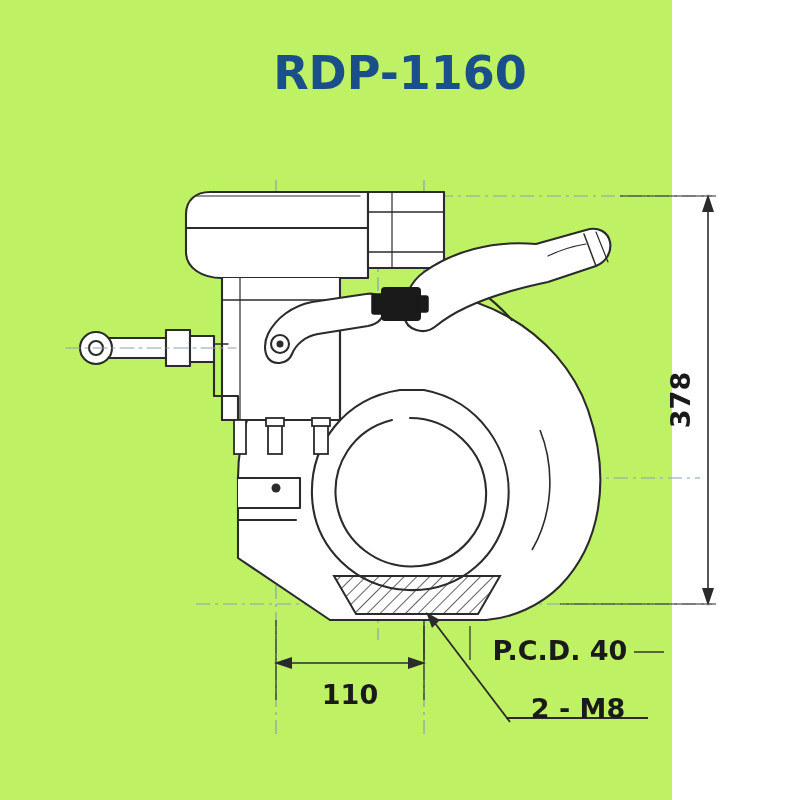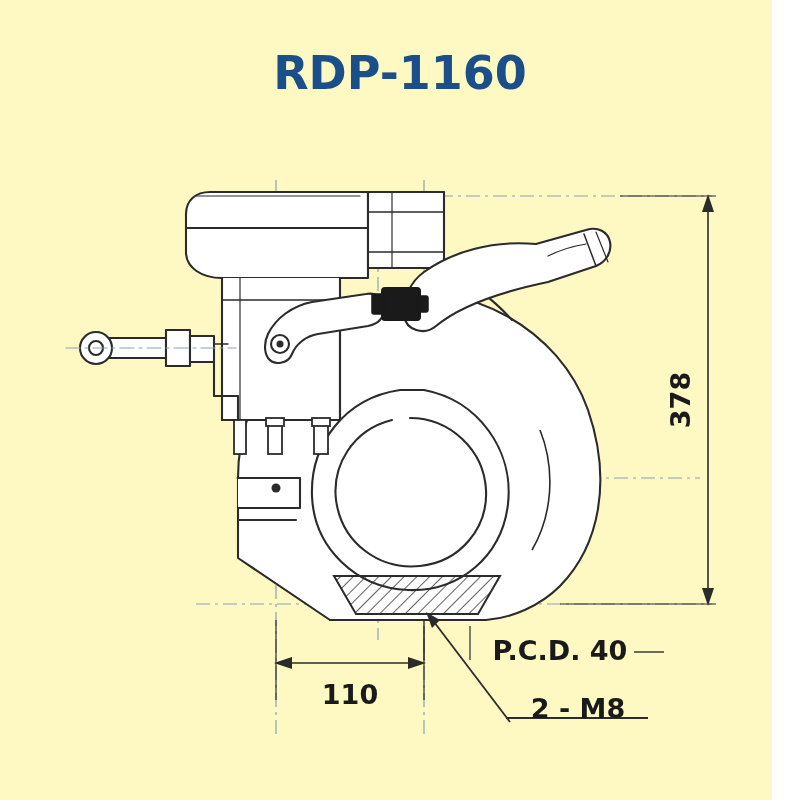--- a/index.html
+++ b/index.html
@@ -8,23 +8,23 @@
     background: #ffffff;
   }
   body {
     width: 800px;
     height: 800px;
     font-family: "Liberation Sans", sans-serif;
     overflow: hidden;
   }
   #page {
     position: relative;
-    width: 772px;
+    width: 672px;
     height: 800px;
-    background: #fef9c3;
+    background: #bef264;
   }
   #title {
     position: absolute;
     left: 0;
     top: 46px;
     width: 800px;
     text-align: center;
     font-family: "DejaVu Sans", sans-serif;
     font-size: 46px;
     font-weight: bold;

